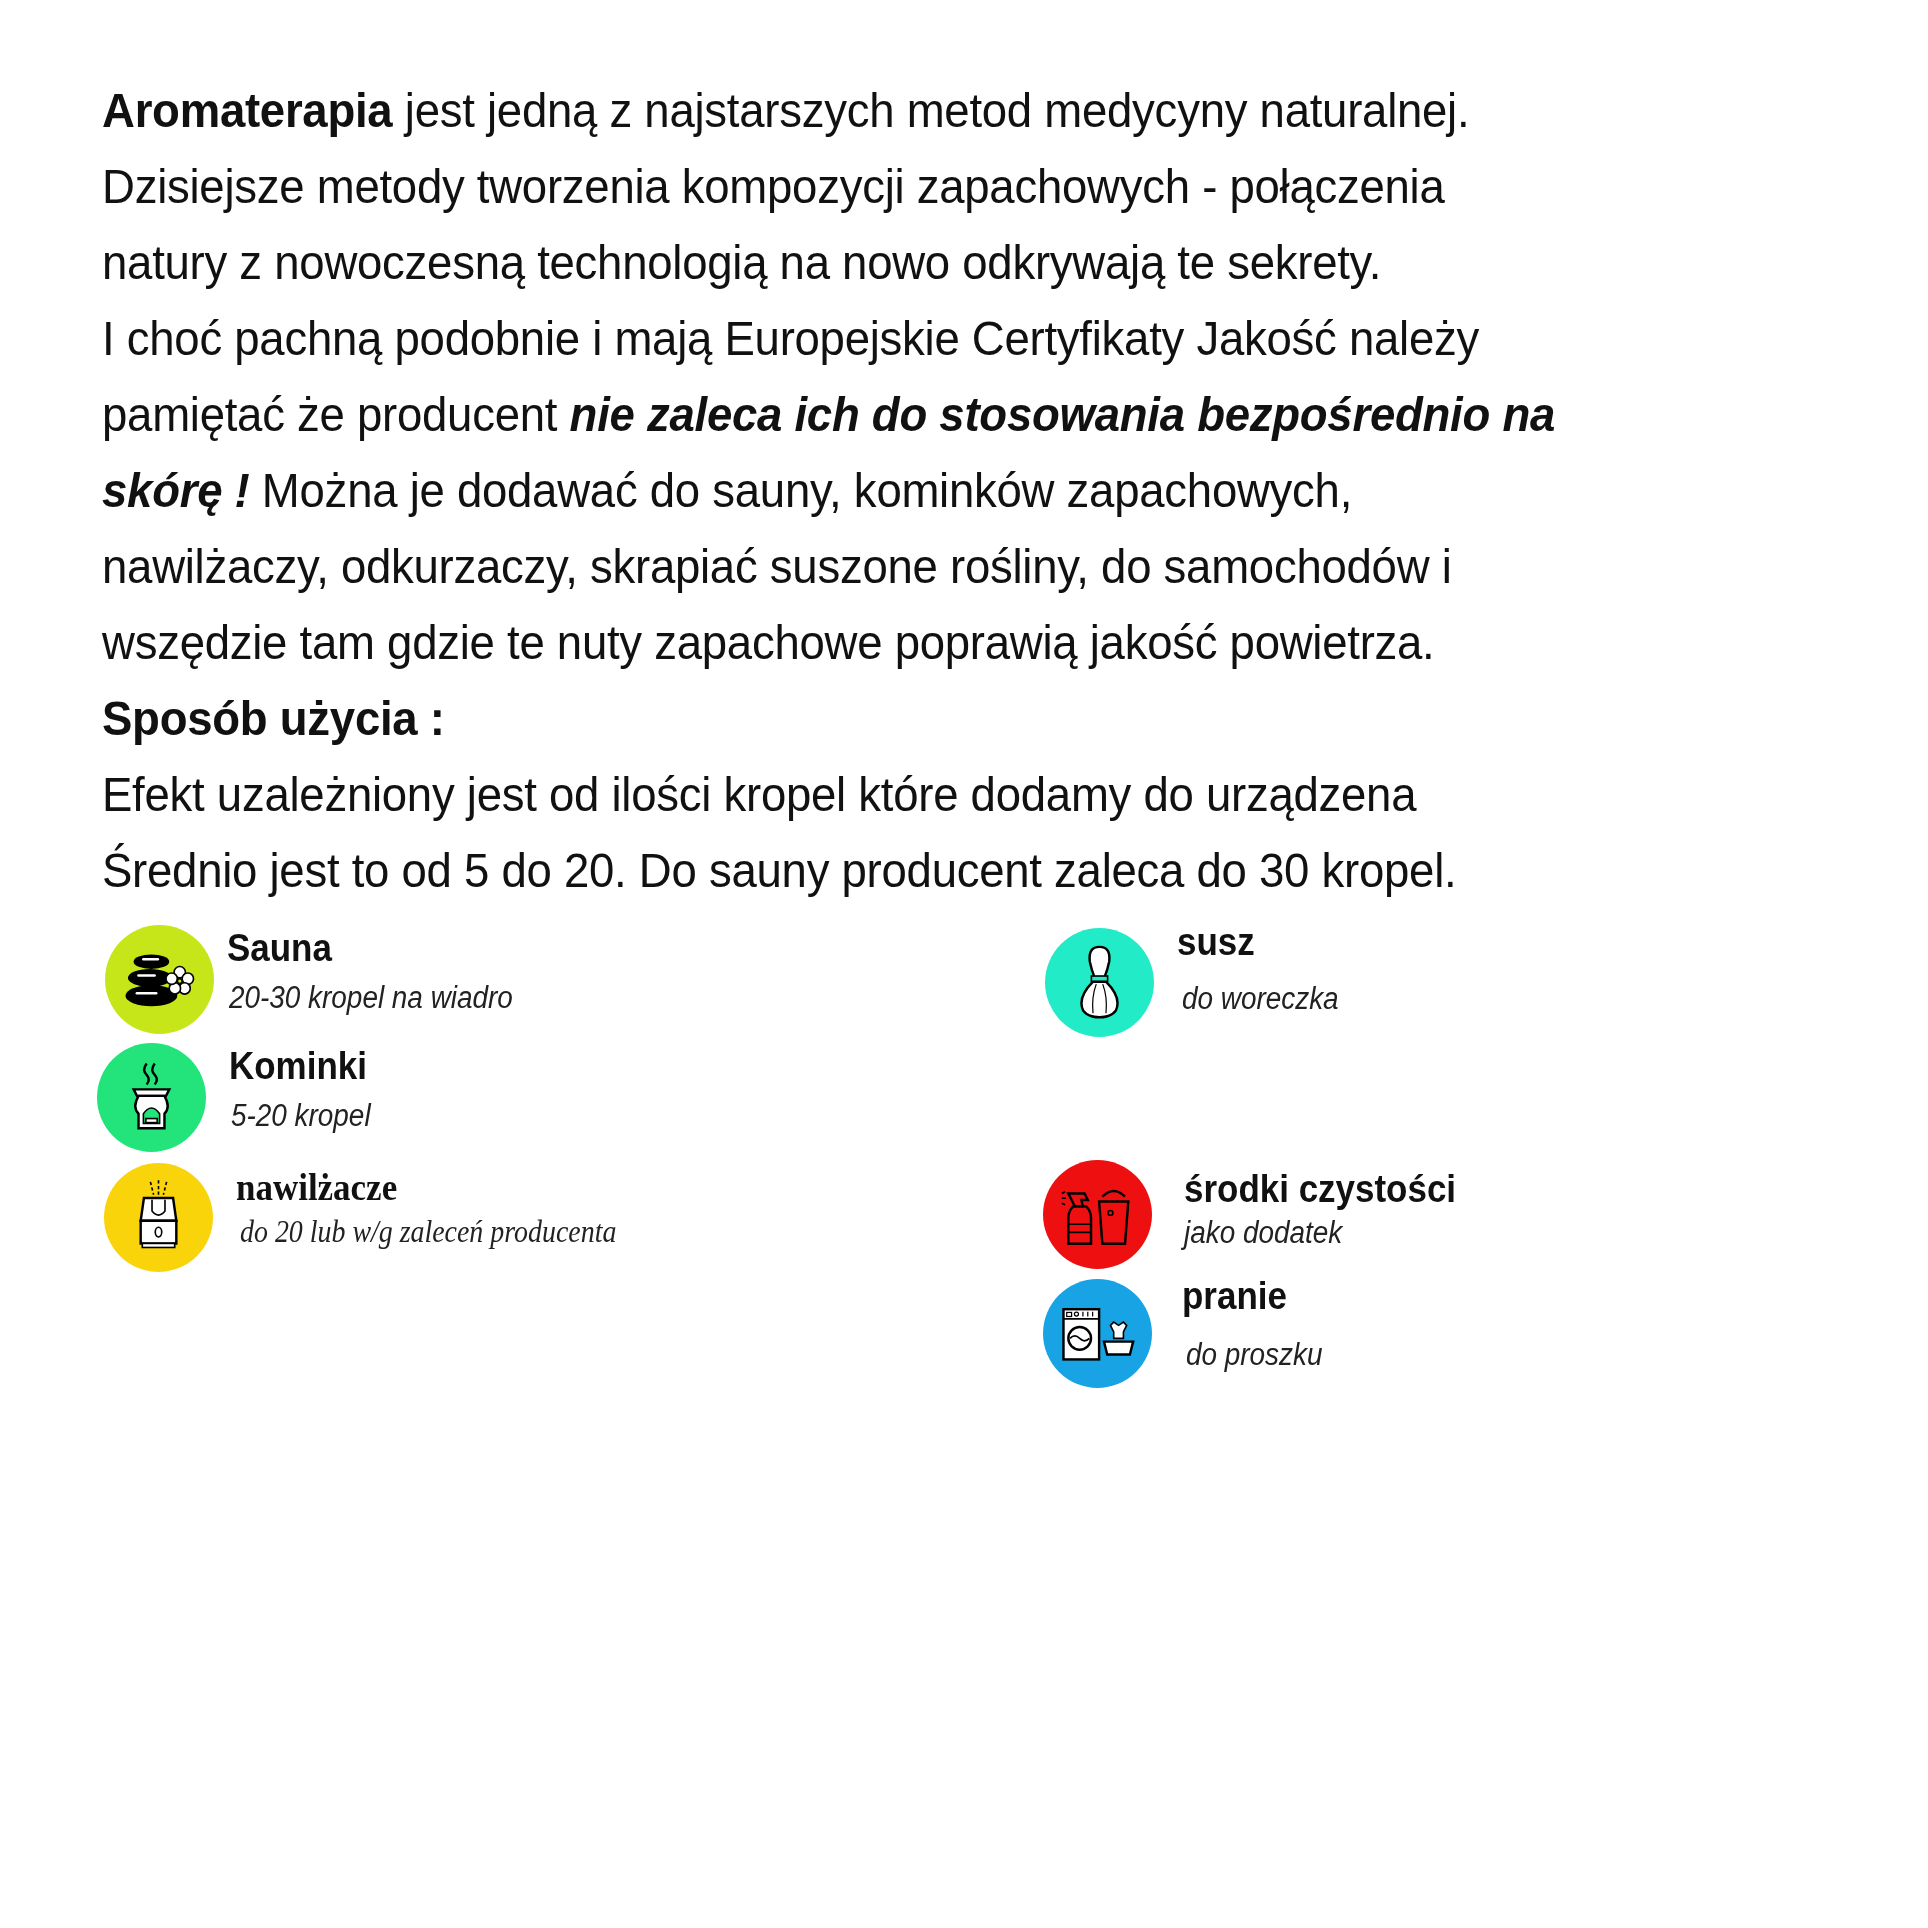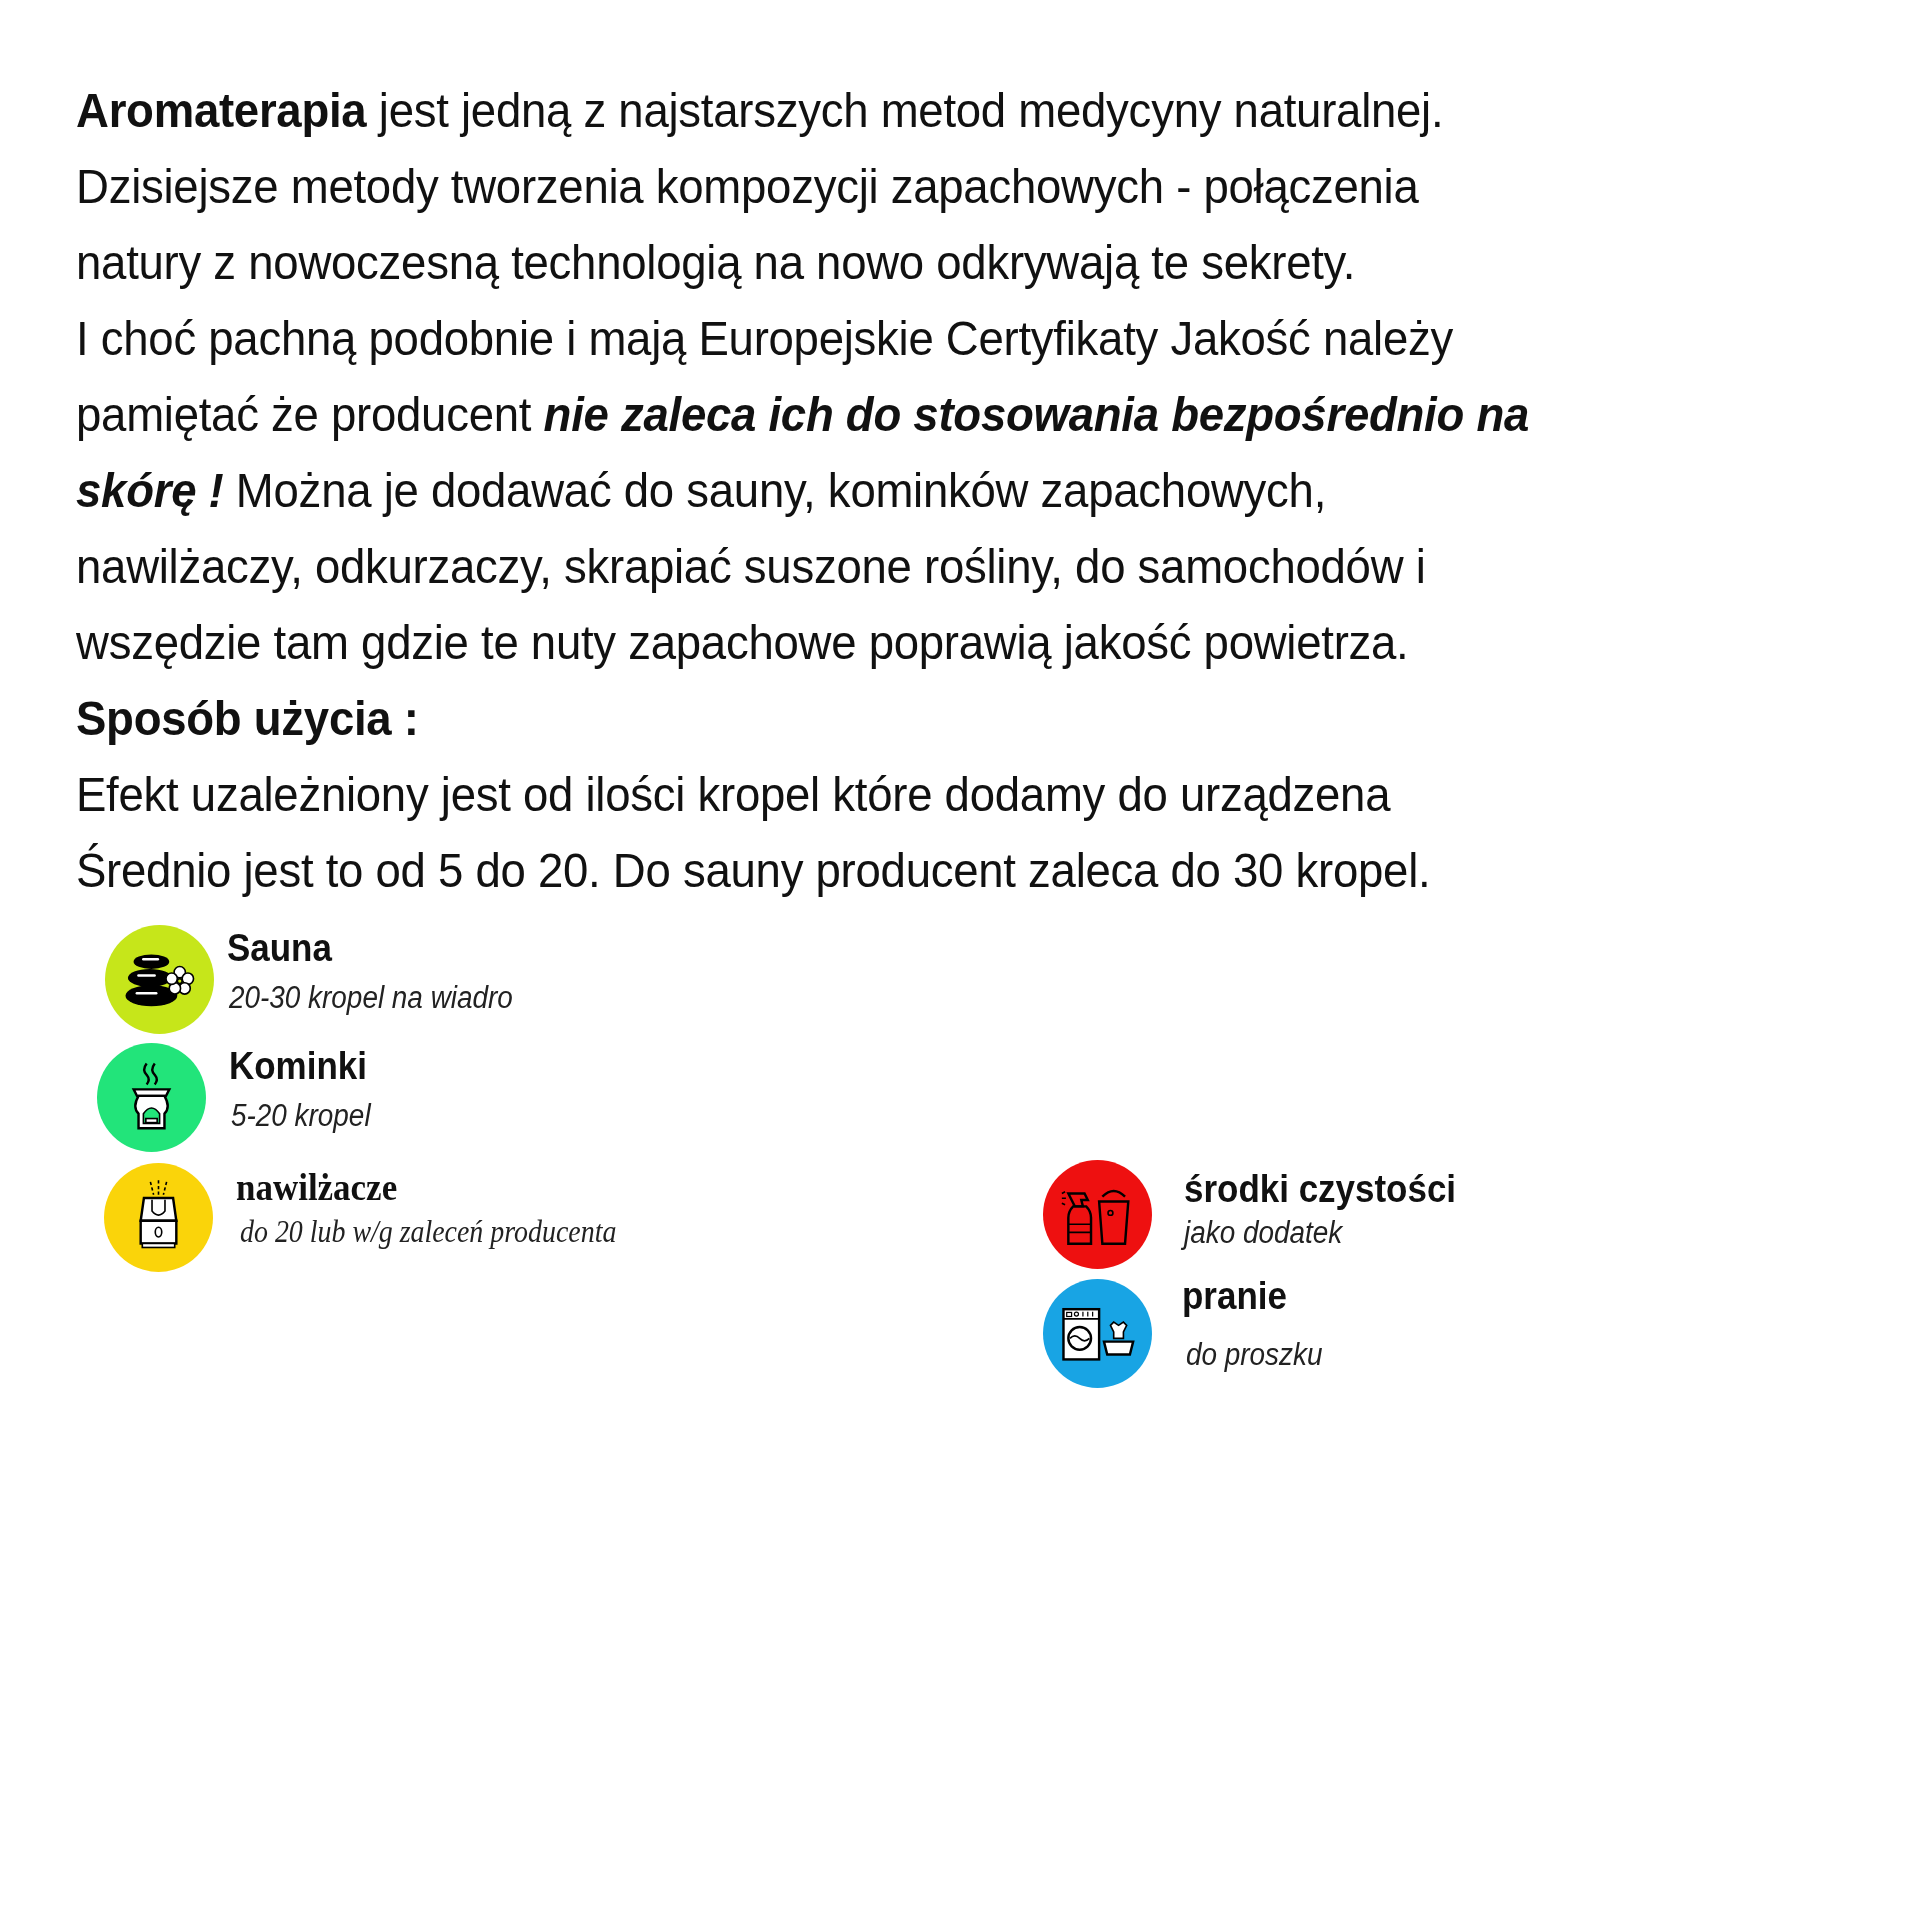--- a/index.html
+++ b/index.html
@@ -1,18 +1,18 @@
 <!DOCTYPE html>
 <html style="font-size:15px"><head>
 <meta charset="utf-8">
 <style>
   html, body { margin: 0; padding: 0; background: #ffffff; }
   body { width: 1928px; height: 1928px; position: relative; overflow: hidden;
          font-family: "Liberation Sans", "DejaVu Sans", sans-serif; color: #111; }
-  .text-block { position: absolute; left: 76px; top: 72px; width: 1817px; }
+  .text-block { position: absolute; left: 102px; top: 72px; width: 1817px; }
   .line { font-size: 49px; line-height: 76px; height: 76px; white-space: nowrap;
           letter-spacing: -0.3px; transform: scaleX(0.93); transform-origin: left center; }
   .b { font-weight: bold; }
   .bi { font-weight: bold; font-style: italic; }
   .usage { position: absolute; left: 0; top: 0; width: 1612px; height: 1928px; }
   .item { position: absolute; height: 113px; }
   .circle { position: absolute; left: 0; top: 0; width: 109px; height: 109px; border-radius: 50%;
             display: flex; align-items: center; justify-content: center; }
   .circle svg { width: 81px; height: 81px; }
   .item-title { position: absolute; left: 122px; top: 1.9px; font-size: 38px; font-weight: bold;
@@ -86,20 +86,32 @@
         <path d="M28 54 h44 v28 h-44 z" fill="#fff" stroke="#000" stroke-width="3"></path>
         <ellipse cx="50" cy="68" rx="4" ry="6" fill="none" stroke="#000" stroke-width="2"></ellipse>
         <rect x="30" y="82" width="40" height="5" fill="#fff" stroke="#000" stroke-width="2"></rect>
       </svg>
     </div>
     <div class="item-title" style="left:132px;">nawilżacze</div>
     <div class="item-sub" style="left:136px; top:51px;">do 20 lub w/g zaleceń producenta</div>
   </div>
 
 
+  <div class="item" style="left:1045px; top:928px; width:659px;">
+    <div class="circle" style="background:#22ecc8;">
+      <svg viewBox="0 0 100 100">
+        <path d="M50 6 q-14 0 -12 18 q2 10 6 20 h12 q4 -10 6 -20 q2 -18 -12 -18 z" fill="#fff" stroke="#000" stroke-width="3"></path>
+        <rect x="40" y="42" width="20" height="7" fill="#22ecc8" stroke="#000" stroke-width="2"></rect>
+        <path d="M42 49 q-20 20 -12 36 q6 8 20 8 q14 0 20 -8 q8 -16 -12 -36 z" fill="#fff" stroke="#000" stroke-width="3"></path>
+        <path d="M46 52 q-6 16 -4 36 M54 52 q6 16 4 36" fill="none" stroke="#000" stroke-width="1.5"></path>
+      </svg>
+    </div>
+    <div class="item-title" style="left:132px; top:-7.5px;">susz</div>
+    <div class="item-sub" style="left:137px; top:53px;">do woreczka</div>
+  </div>
 
 
   <div class="item" style="left:1043px; top:1279px; width:659px;">
     <div class="circle" style="background:#18a4e4;">
       <svg viewBox="0 0 100 100">
         <rect x="8" y="20" width="44" height="62" fill="#fff" stroke="#000" stroke-width="3"></rect>
         <path d="M8 32 h44" stroke="#000" stroke-width="2"></path>
         <rect x="12" y="24" width="6" height="5" fill="none" stroke="#000" stroke-width="1.5"></rect>
         <circle cx="24" cy="26" r="2.5" fill="none" stroke="#000" stroke-width="1.5"></circle>
         <path d="M32 23 v6 M38 23 v6 M44 23 v6" stroke="#000" stroke-width="1.5"></path>

